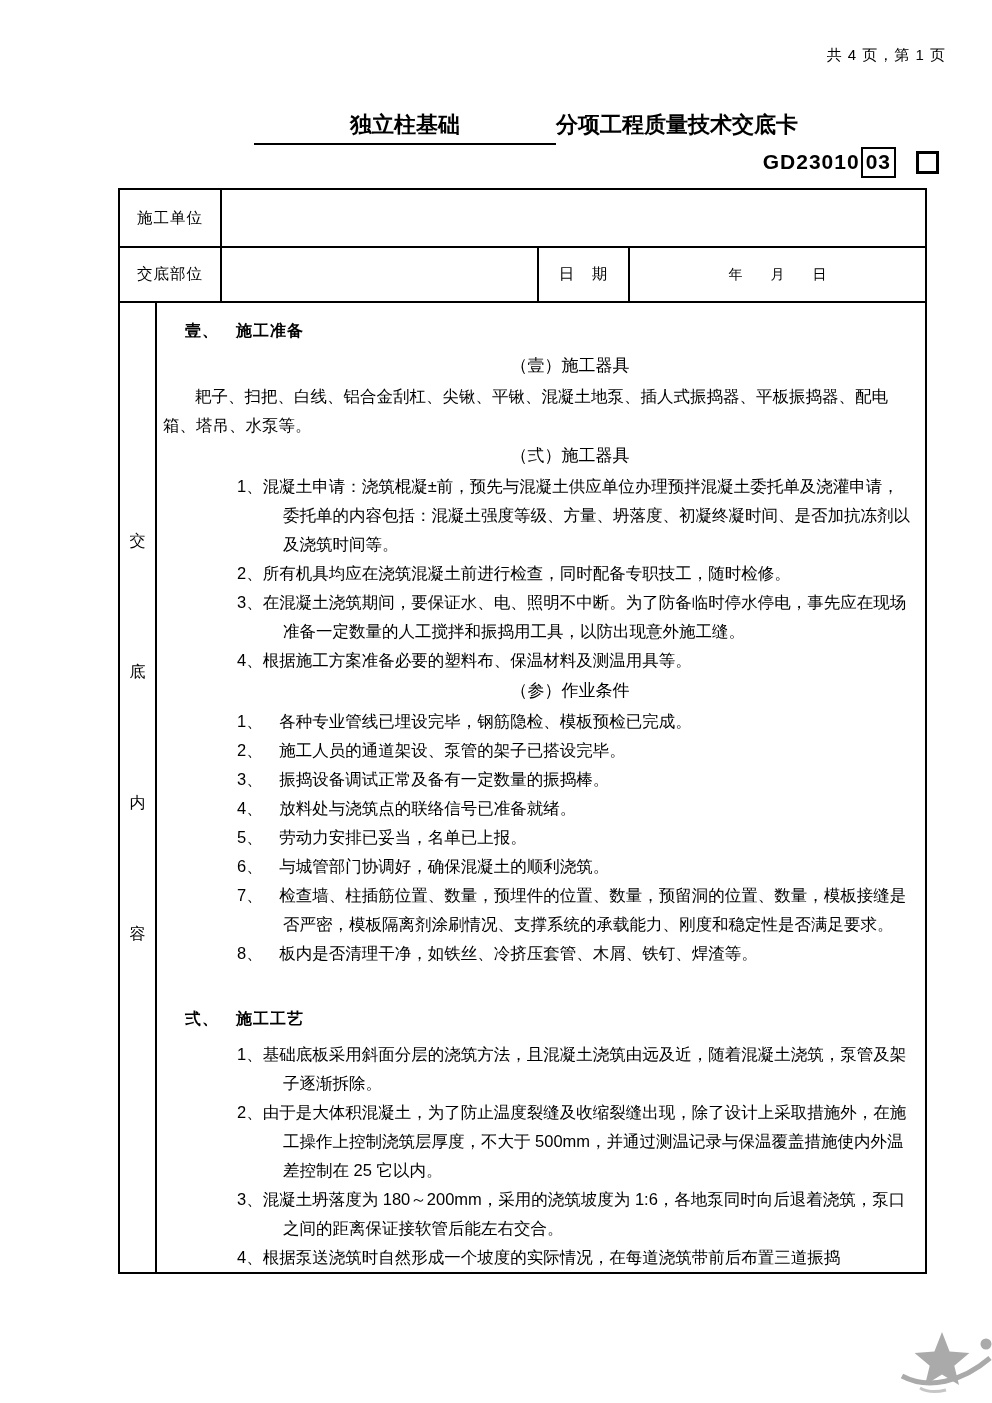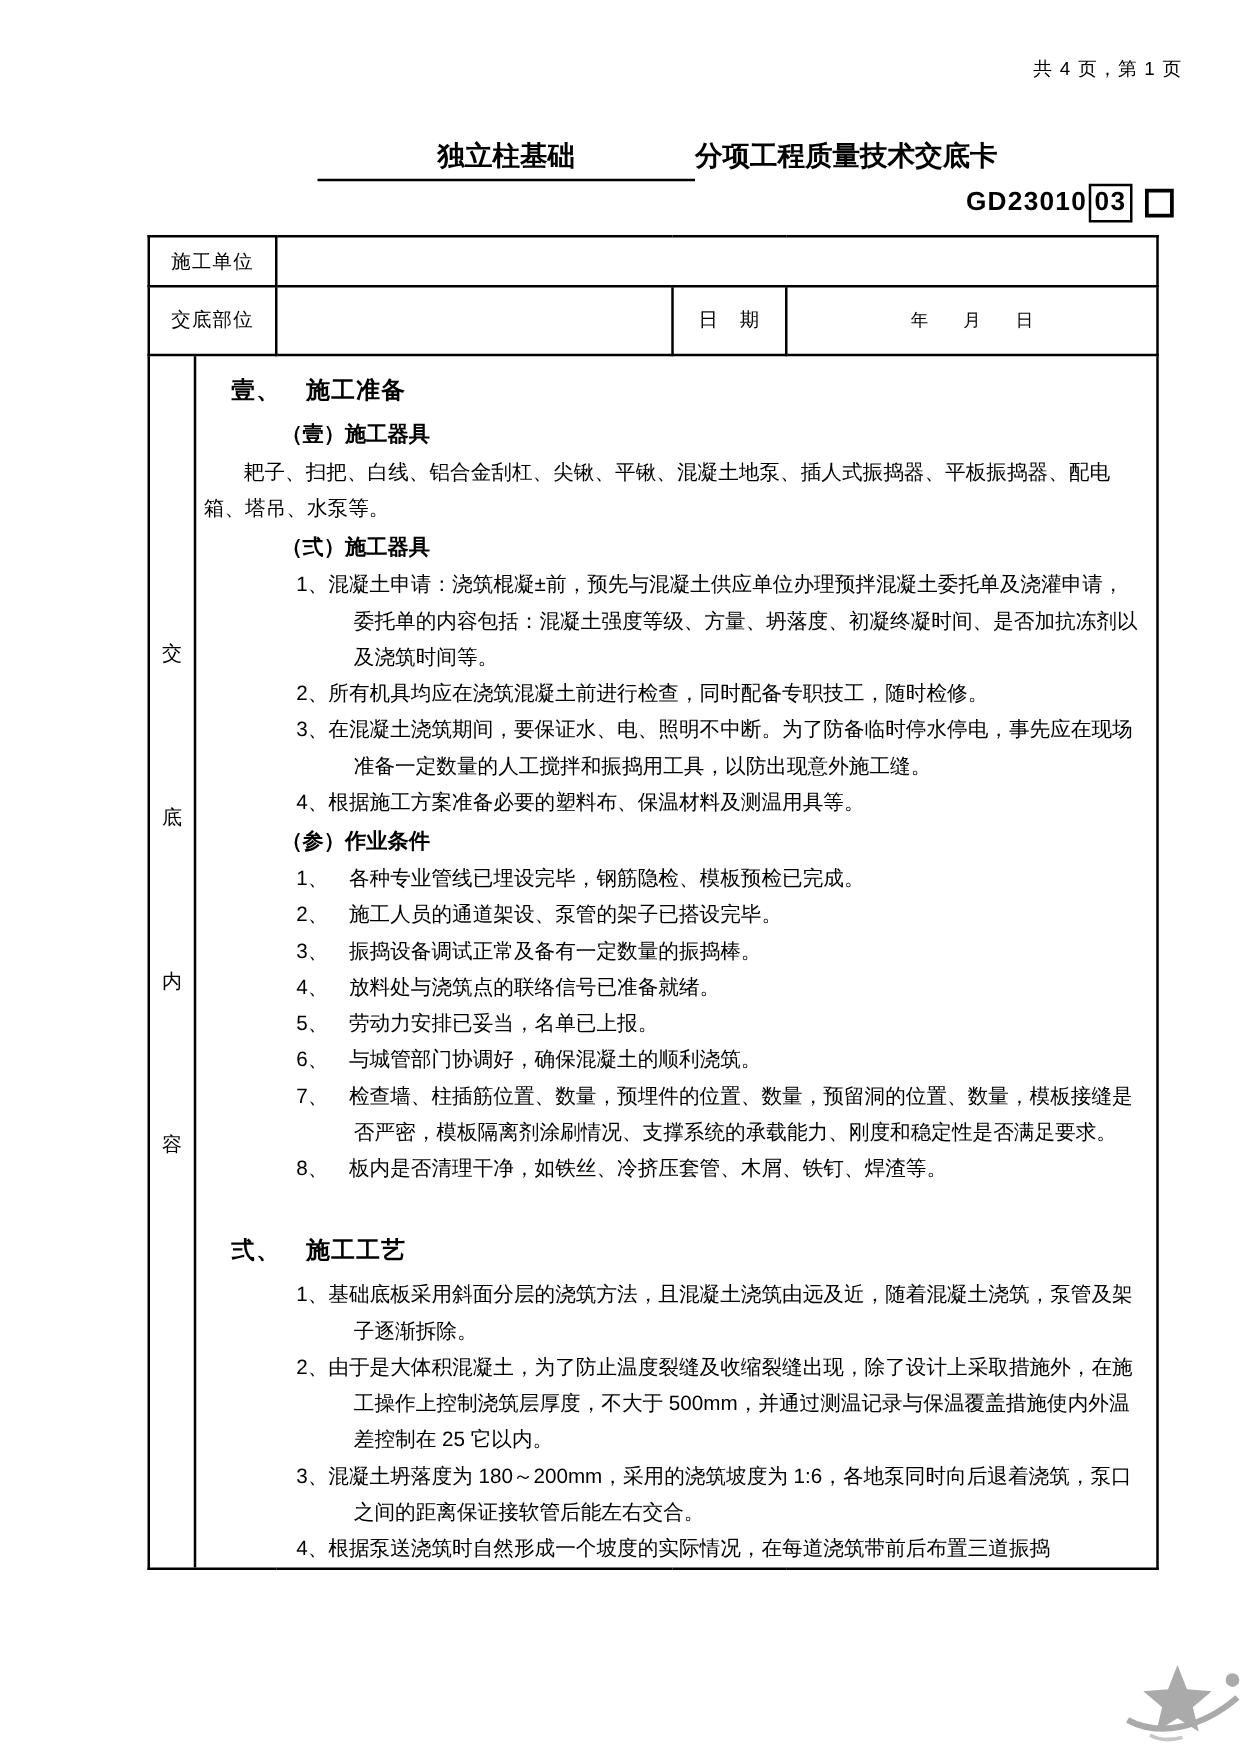--- a/index.html
+++ b/index.html
@@ -22,21 +22,21 @@
     position:absolute;top:110px;left:254px;
     font-size:22px;font-weight:bold;white-space:nowrap;
   }
   .blank{
     display:inline-block;width:302px;text-align:center;
     border-bottom:2px solid #000;padding-bottom:3px;
   }
   
   .docno-row{
     position:absolute;top:147px;right:67px;
-    display:flex;align-items:center;gap:10px;
+    display:flex;align-items:center;gap:20px;
     font-size:21px;font-weight:bold;letter-spacing:1px;
   }
   .boxed{
     display:inline-block;border:2px solid #000;
     padding:1px 3px 2px 3px;margin-left:1px;
   }
   .cbox{
     display:inline-block;width:23px;height:23px;
     border:3px solid #000;box-sizing:border-box;
   }
@@ -45,41 +45,41 @@
     position:absolute;top:188px;left:118px;
     border-collapse:collapse;table-layout:fixed;
   }
   table.form td{border:2px solid #000;padding:0;}
   td.lab{
     font-size:15.5px;text-align:center;vertical-align:middle;
     letter-spacing:1px;
   }
   td.val{vertical-align:middle;}
   td.center{text-align:center;font-size:14px;}
-  tr.r1{height:40px;}
+  tr.r1{height:58px;}
   tr.r2{height:56px;}
   tr.r3{height:55px;}
   td.content-cell{height:950px;vertical-align:top;}
   .content-wrap{display:flex;height:100%;}
   .vlabel{
     width:37px;border-right:2px solid #000;
     display:flex;flex-direction:column;align-items:center;
     justify-content:center;gap:110px;
     padding-bottom:100px;box-sizing:border-box;
     font-size:16px;flex:none;
   }
   .content{
     flex:1;min-width:0;
     padding:14px 10px 0 6px;
     font-size:16.5px;line-height:29px;
   }
   .blk{margin:0;}
-  .blk.h1{font-size:19px;line-height:27px;font-weight:bold;margin:0 0 8px 22px;letter-spacing:1px;}
+  .blk.h1{font-size:16px;line-height:27px;font-weight:bold;margin:0 0 8px 22px;letter-spacing:1px;}
   .blk.h1:not(:first-child){margin-top:37px;}
-  .blk.h2{font-size:17px;line-height:28px;font-weight:bold;margin:2px 0 2px 62px;}
+  .blk.h2{font-size:17px;line-height:28px;font-weight:normal;margin:2px 0 2px 62px;text-align:center;}
   .blk.p{text-indent:32px;}
   .blk.li{padding-left:120px;text-indent:-46px;}
   
   .watermark{
     position:absolute;top:1330px;right:12px;
     display:flex;align-items:center;gap:6px;
     opacity:.85;
   }
   .wm-text{display:flex;flex-direction:column;}
   .wm-cn{

